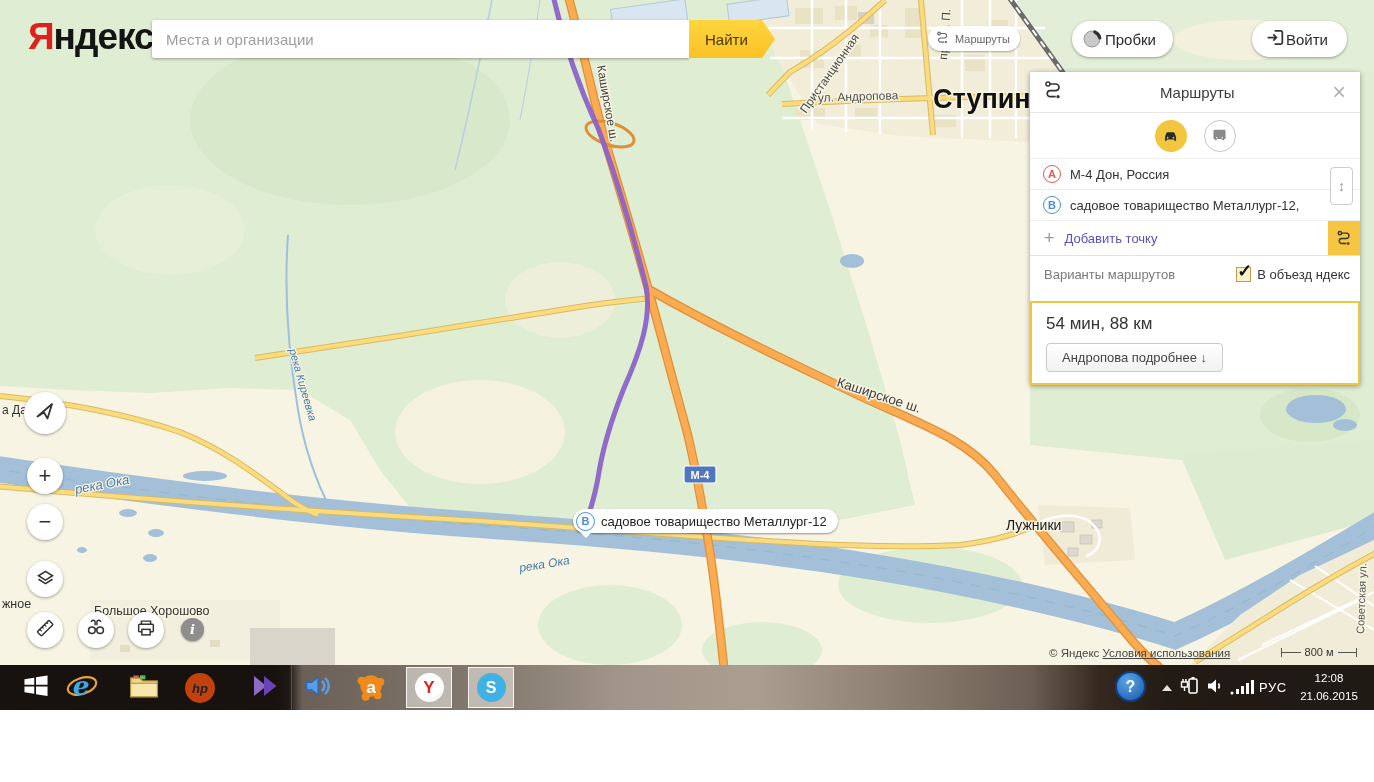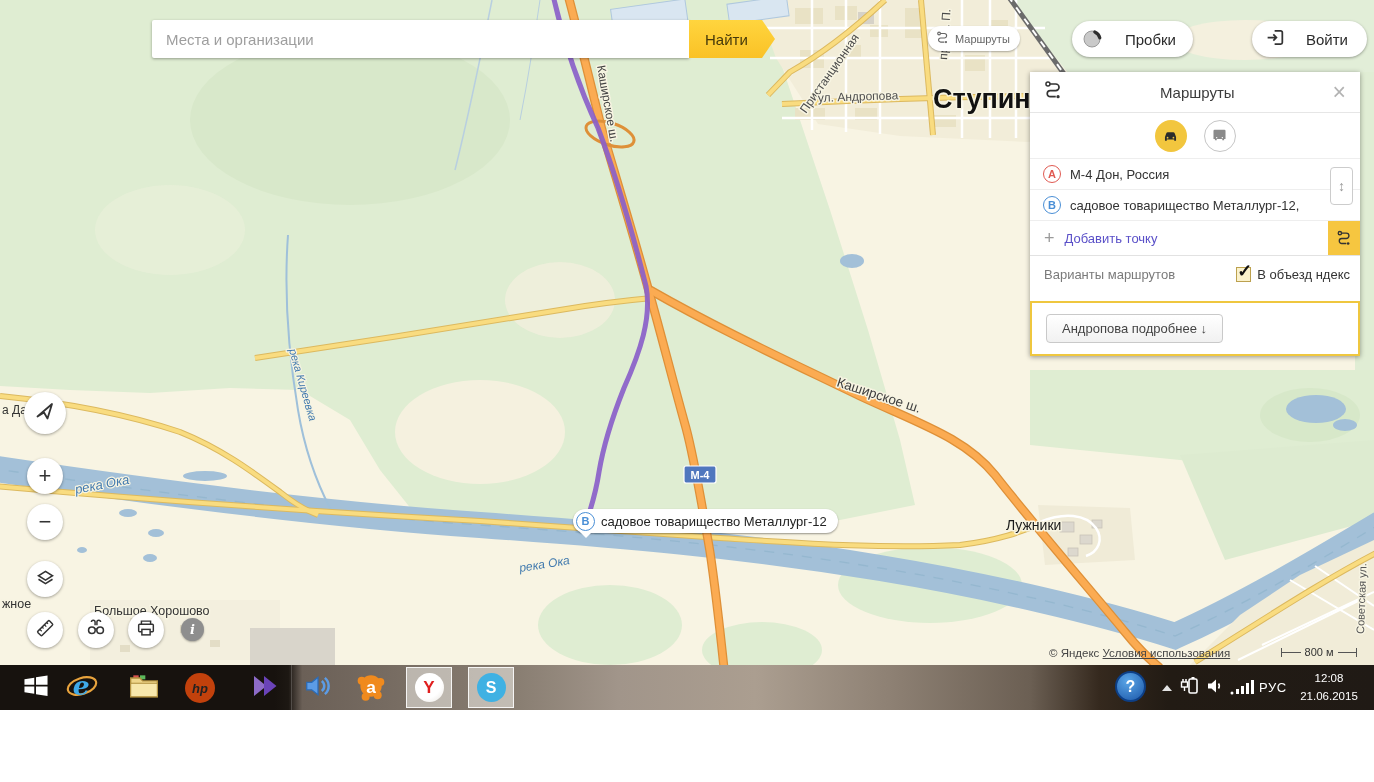--- a/index.html
+++ b/index.html
@@ -7,21 +7,21 @@
   #mapwrap{position:absolute;left:0;top:0;width:1374px;height:665px;}
   .maplabel{paint-order:stroke;stroke:#F7F4E2;stroke-width:3px;stroke-linejoin:round;font-family:"Liberation Sans",sans-serif;}
   .riverlbl{paint-order:stroke;stroke:#F7F4E2;stroke-width:2.5px;stroke-linejoin:round;font-style:italic;fill:#4179AE;font-family:"Liberation Sans",sans-serif;}
 
   
   .logo{position:absolute;left:28px;top:16px;font-size:37px;font-weight:bold;letter-spacing:-1px;cursor:pointer;}
   .logo .f{color:#E01F1F}.logo .r{color:#141414}
   .searchbox{position:absolute;left:152px;top:20px;width:537px;height:38px;border:0;box-sizing:border-box;padding:8px 14px;font-size:15px;color:#333;box-shadow:0 1px 3px rgba(0,0,0,.35);border-radius:2px 0 0 2px;outline:none;font-family:"Liberation Sans",sans-serif;}
   .searchbox::placeholder{color:#9e9e9e}
   .findbtn{position:absolute;left:689px;top:20px;width:86px;height:38px;background:linear-gradient(#FFD53E,#FAC226);border:0;clip-path:polygon(0 0,calc(100% - 13px) 0,100% 50%,calc(100% - 13px) 100%,0 100%);display:flex;align-items:center;justify-content:flex-start;padding-left:16px;font-size:15px;color:#46390a;cursor:pointer;font-family:Liberation Sans, sans-serif;}
-  .pill{position:absolute;top:21px;height:36px;background:#fff;border-radius:18px;box-shadow:0 1px 3px rgba(0,0,0,.35);display:flex;align-items:center;gap:20px;font-size:15px;color:#2b2b2b;cursor:pointer;}
+  .pill{position:absolute;top:21px;height:36px;background:#fff;border-radius:18px;box-shadow:0 1px 3px rgba(0,0,0,.35);display:flex;align-items:center;gap:0;font-size:15px;color:#2b2b2b;cursor:pointer;}
   .minibtn{position:absolute;left:928px;top:26px;height:25px;background:#fff;border-radius:13px;box-shadow:0 1px 2px rgba(0,0,0,.3);display:flex;align-items:center;gap:5px;padding:0 10px 0 7px;font-size:11px;color:#666;cursor:pointer;}
 
   
   .ctl{position:absolute;background:#fff;border-radius:50%;box-shadow:0 1px 3px rgba(0,0,0,.35);display:flex;align-items:center;justify-content:center;cursor:pointer;color:#333;}
   .zoomglyph{font-size:22px;line-height:1;color:#333;}
   .infocirc{position:absolute;left:181px;top:618px;width:23px;height:23px;border-radius:50%;background:#8E8E8E;color:#fff;display:flex;align-items:center;justify-content:center;font:italic bold 13px "DejaVu Serif",serif;box-shadow:0 1px 2px rgba(0,0,0,.3);cursor:pointer;}
 
   
   .panel{position:absolute;left:1030px;top:72px;width:330px;background:#fff;box-shadow:0 1px 5px rgba(0,0,0,.4);}
   .p-header{height:40px;display:flex;align-items:center;padding:0 12px;border-bottom:1px solid #e6e6e6;}
@@ -227,20 +227,21 @@
     <text class="maplabel" x="94" y="615" font-size="12.5" fill="#333">Большое Хорошово</text>
     <text class="maplabel" x="2" y="608" font-size="12.5" fill="#333">жное</text>
     <text class="maplabel" x="2" y="414" font-size="12" fill="#333">а Да</text>
     <text class="riverlbl" transform="translate(76,494) rotate(-11)" font-size="13">река Ока</text>
     <text class="riverlbl" transform="translate(520,572) rotate(-9)" font-size="12">река Ока</text>
     <text class="riverlbl" transform="translate(289,350) rotate(74)" font-size="11">река Киреевка</text>
     <text class="maplabel" transform="translate(1364,634) rotate(-88)" font-size="11" fill="#555">Советская ул.</text>
   </svg>
   </div>
 
+  <div class="logo"><span class="f">Я</span><span class="r">ндекс</span></div>
   <input class="searchbox" placeholder="Места и организации" style="">
   <button class="findbtn">
       <span>Найти</span>
     </button>
 
   <div class="minibtn">
     <span><svg width="15" height="15" viewBox="0 0 24 24">
           <circle cx="6.5" cy="5.5" r="2.2" fill="none" stroke="#666" stroke-width="1.8"></circle>
           <path d="M8.7 5.5 H15 a3.6 3.6 0 0 1 0 7.2 H9 a3.3 3.3 0 0 0 0 6.6 h6" fill="none" stroke="#666" stroke-width="1.8"></path>
           <circle cx="17.5" cy="19.3" r="1.8" fill="#666"></circle>
@@ -363,20 +364,21 @@
     <div class="p-opts">
       <span class="optlbl">Варианты маршрутов</span>
       <span class="chkwrap">
         <span class="chk">
             <span class="mark">✓</span>
           </span>
         <span class="chklbl">В объезд ндекс</span>
       </span>
     </div>
     <div class="p-result">
+      <div class="rsum">54 мин, 88 км</div>
       <button class="rdet">Андропова подробнее ↓</button>
     </div>
   </div>
 
   <div class="attrib">
     <span>© Яндекс</span>
     <a>Условия использования</a>
   </div>
   <div class="scale">
     <span class="cap"></span>

